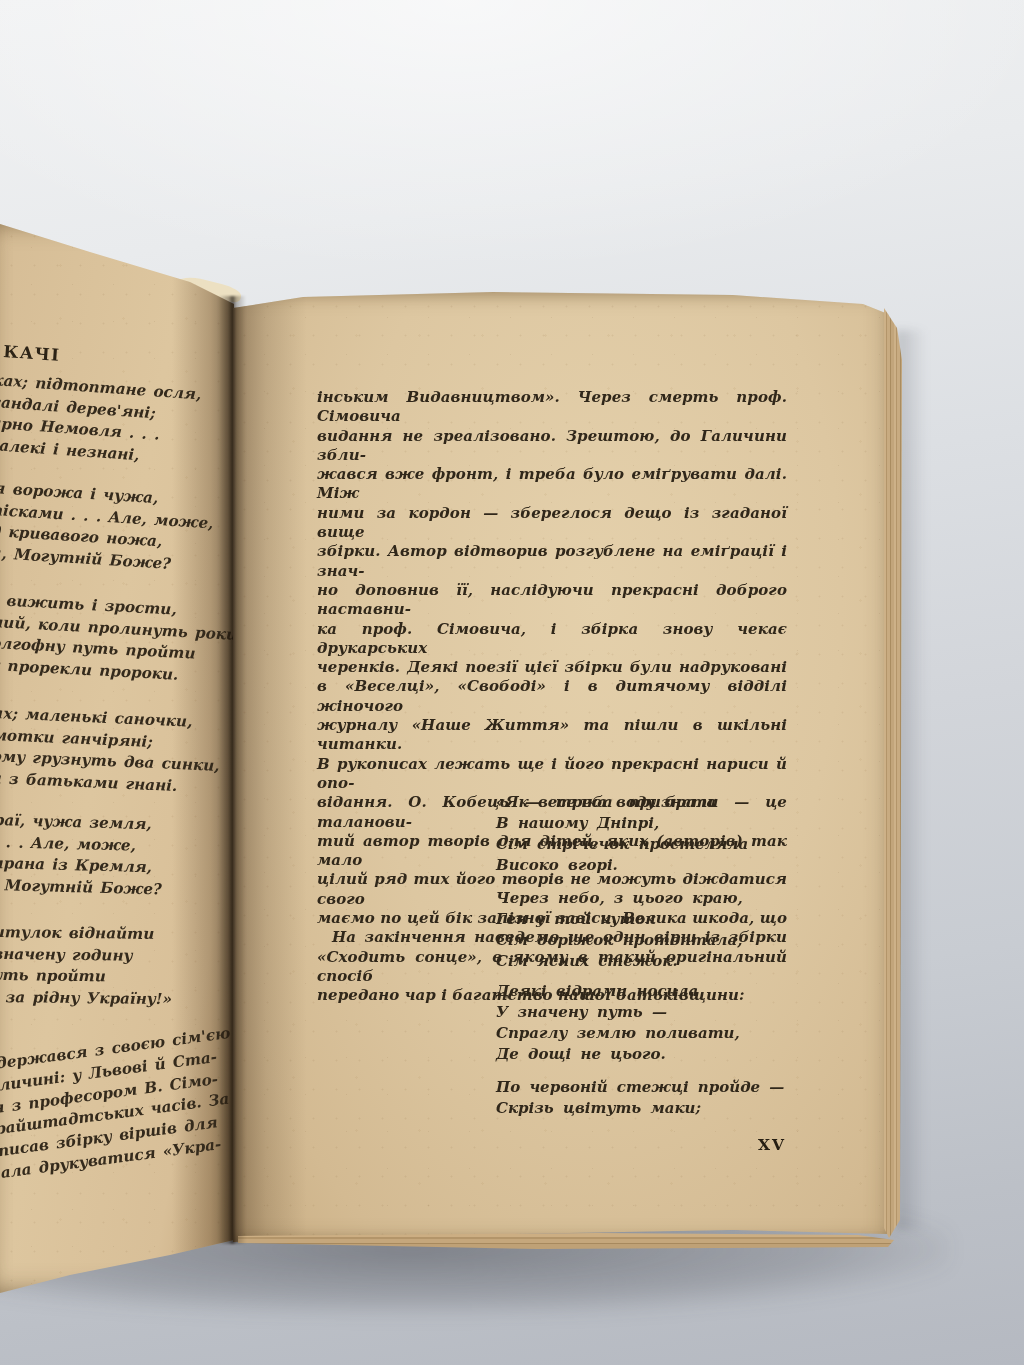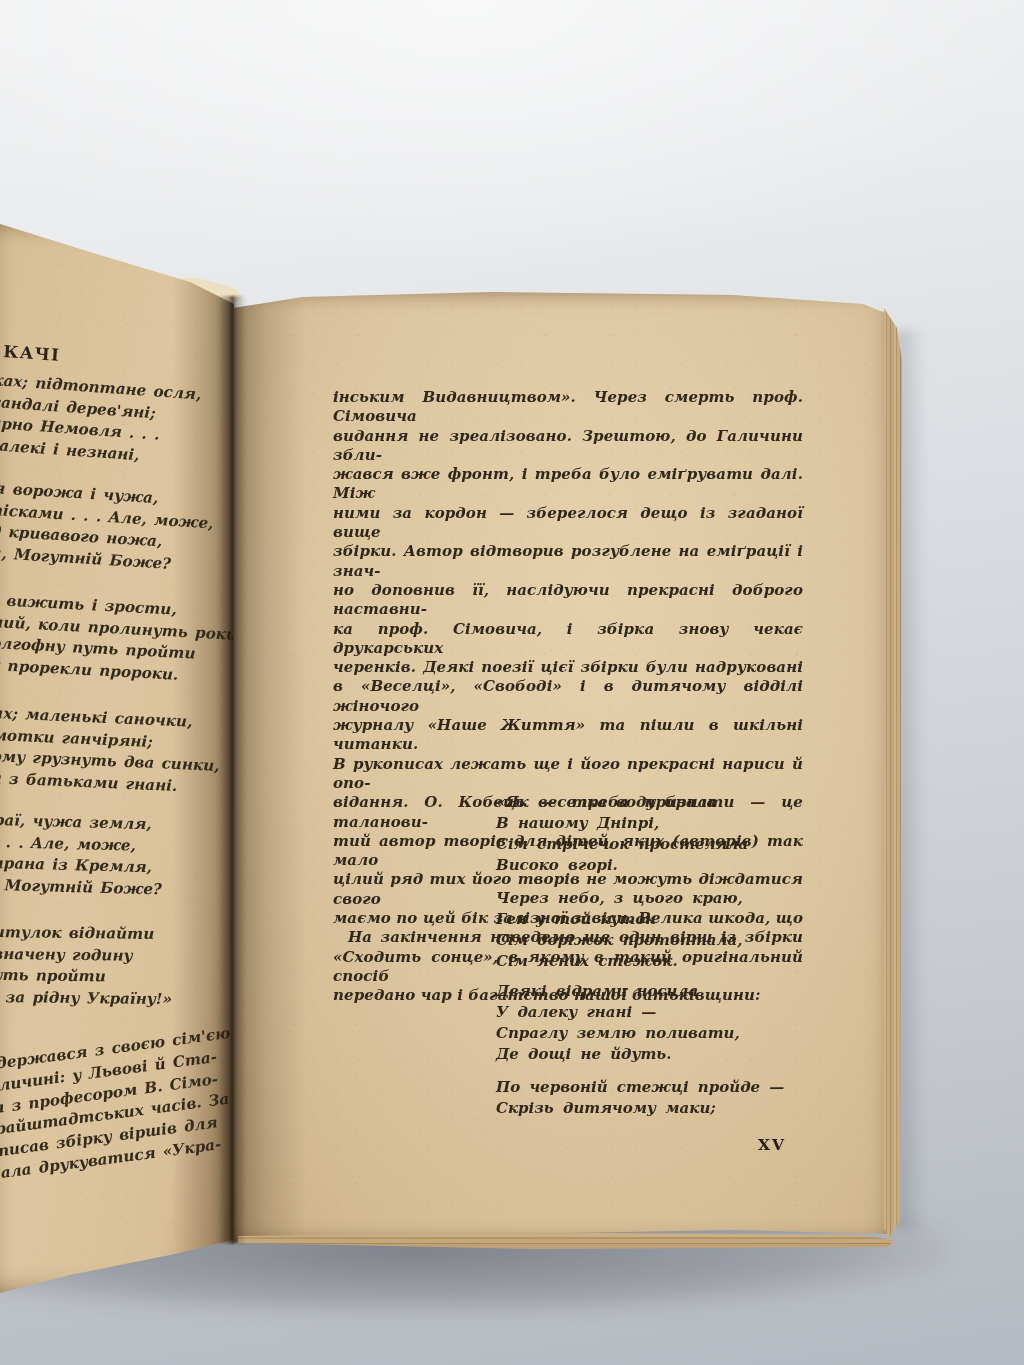--- a/index.html
+++ b/index.html
@@ -47,21 +47,21 @@
     background:#ece0c2;border-radius:50% 40% 10px 10px/80% 60% 6px 6px;transform:rotate(14deg);}
 
   .fore-edge{position:absolute;left:884px;top:300px;width:18px;height:942px;z-index:2;
     background:repeating-linear-gradient(to right,#cdb188 0 2px,#b3956a 2px 3px,#c8ab81 3px 6px,#a98c60 6px 7px,#c2a57b 7px 10px);
     clip-path:polygon(0 8px,13px 28px,18px 60px,16px 920px,5px 938px,0 928px);}
   .bottom-edge{position:absolute;left:238px;top:1233px;width:656px;height:16px;z-index:2;
     background:repeating-linear-gradient(to bottom,#ccae83 0 4px,#b3956a 4px 6px,#c5a77c 6px 10px,#a7895e 10px 11px,#bfa176 11px 16px);
     clip-path:polygon(0 3px,360px 0,620px 2px,656px 7px,650px 14px,300px 16px,0 10px);}
 
   
-  .rp-prose{position:absolute;left:100px;top:96px;width:470px;
+  .rp-prose{position:absolute;left:84px;top:96px;width:470px;
     font:italic 600 15px/19.3px "DejaVu Serif",serif;color:#30271a;letter-spacing:.1px;}
   .rp-line{text-align:justify;text-align-last:justify;}
   .rp-line.noj{text-align:left;text-align-last:left;}
   .rp-line.indent{text-indent:15px;}
   .rp-poem{position:absolute;left:219px;top:500px;width:390px;
     font:italic 600 15px/21px "DejaVu Serif",serif;color:#30271a;word-spacing:4px;white-space:nowrap;margin-left:44px;}
   .rp-stanza{margin-bottom:12px;}
   .rp-stanza.s2{margin-bottom:9px;}
   .rp-pagenum{position:absolute;left:490px;top:844px;width:63px;text-align:right;
     font:700 15.5px/18px "DejaVu Serif",serif;font-style:normal;letter-spacing:2px;color:#261e12;}
@@ -180,27 +180,27 @@
         <div>Високо вгорі.</div>
       </div>
       <div class="rp-stanza s2">
         <div>Через небо, з цього краю,</div>
         <div>Ген у той куток</div>
         <div>Сім доріжок протоптала,</div>
         <div>Сім ясних стежок.</div>
       </div>
       <div class="rp-stanza">
         <div>Деякі відрами носила</div>
-        <div>У далеку гнані —</div>
+        <div>У значену путь —</div>
         <div>Спраглу землю поливати,</div>
-        <div>Де дощі не йдуть.</div>
+        <div>Де дощі не цього.</div>
       </div>
       <div class="rp-stanza">
         <div>По червоній стежці пройде —</div>
-        <div>Скрізь дитячому маки;</div>
+        <div>Скрізь цвітуть маки;</div>
       </div>
     </div>
 
     <div class="rp-pagenum">XV</div>
   </div>
 
   <div class="fore-edge"></div>
   <div class="bottom-edge"></div>
   <div class="gutter-crease"></div>
 

